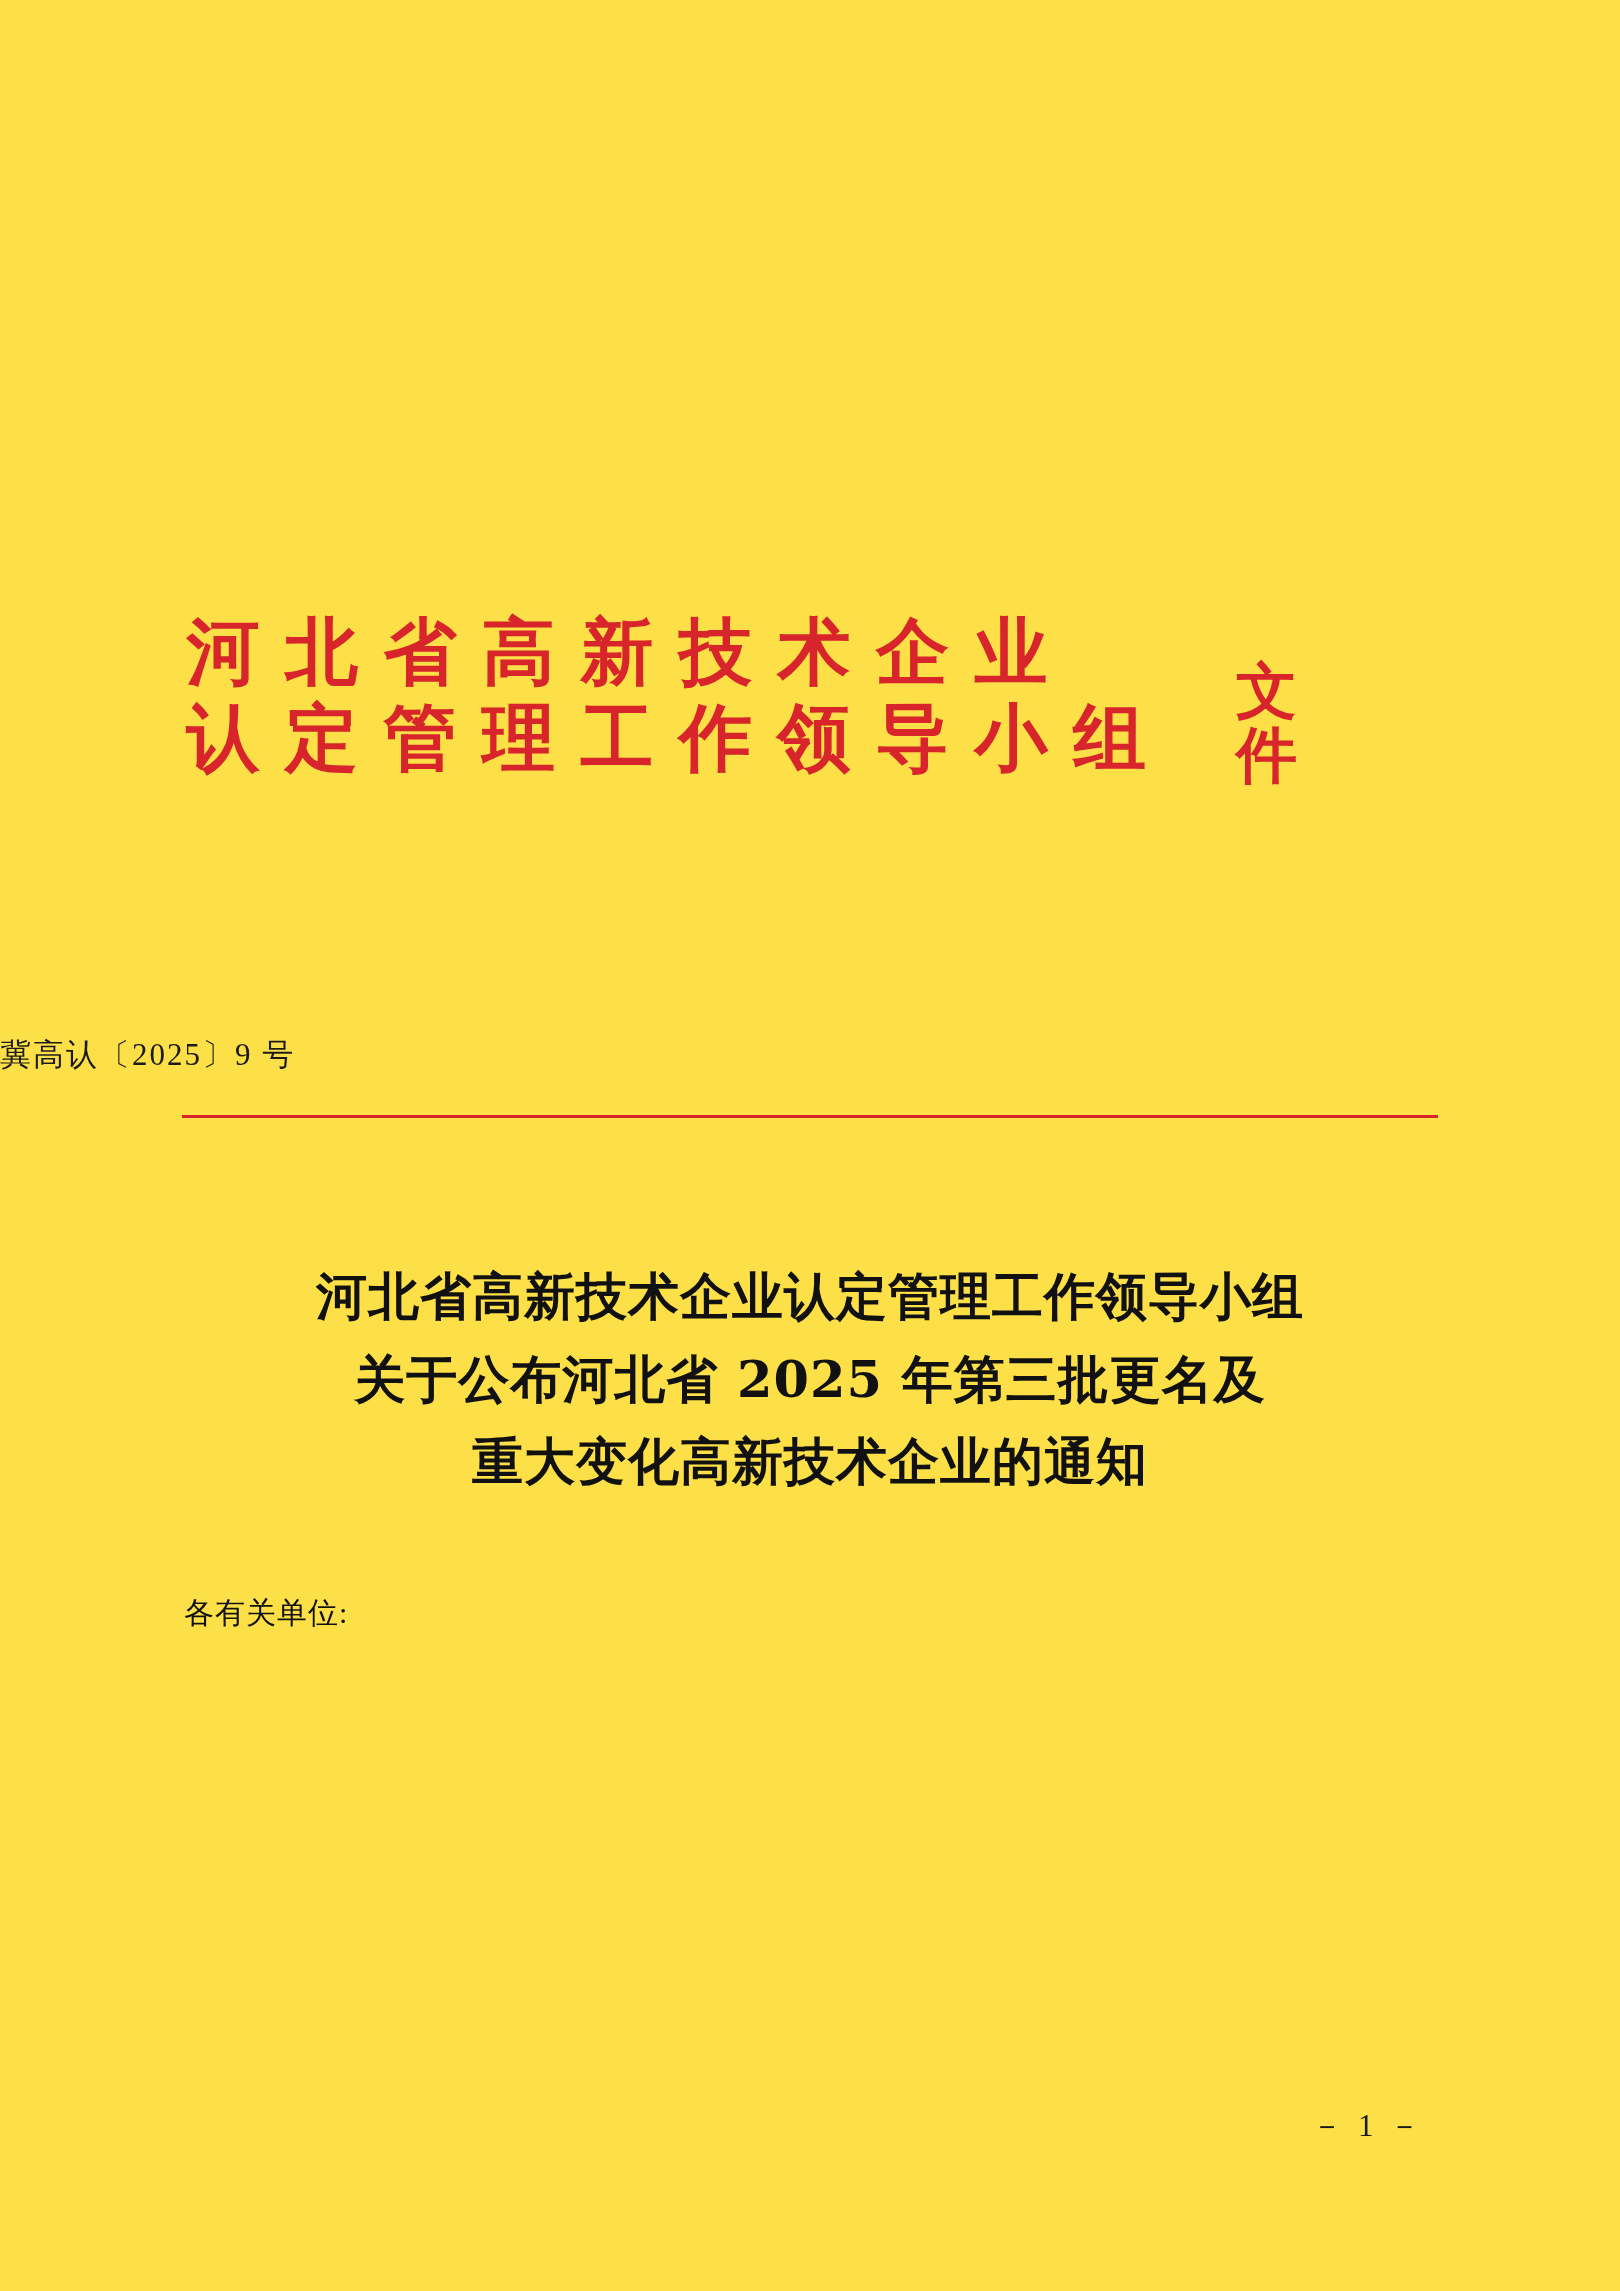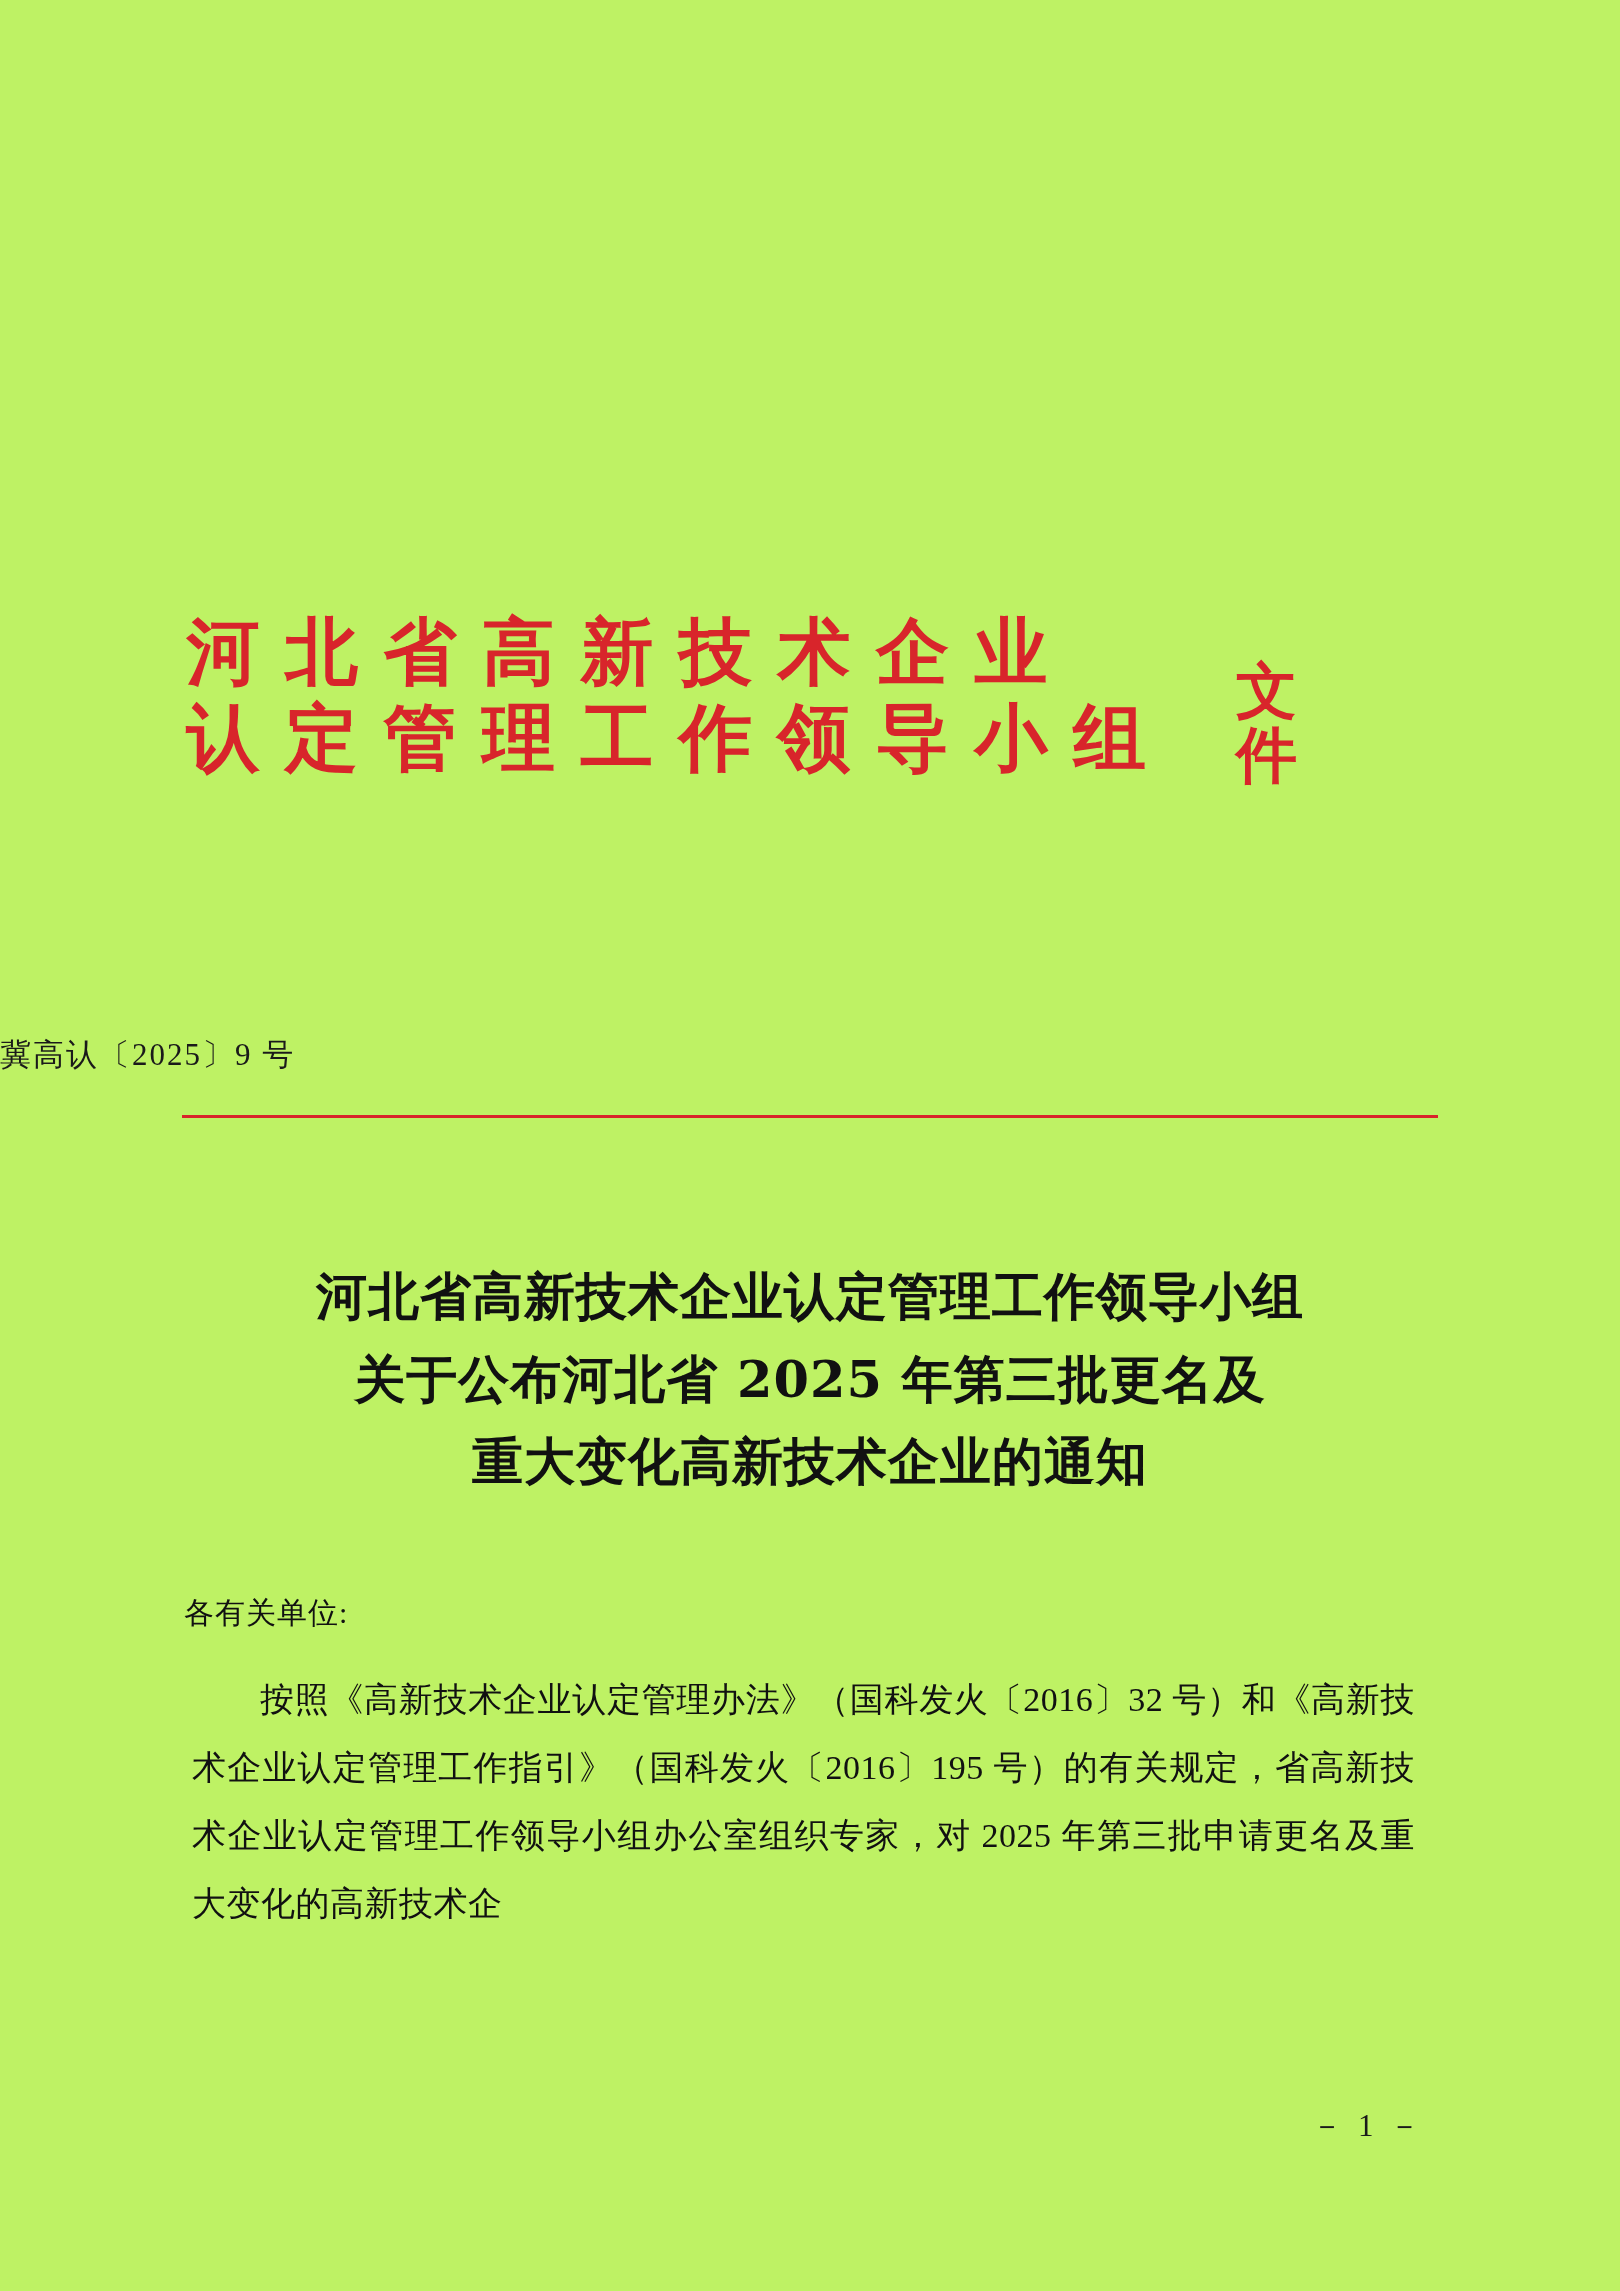--- a/index.html
+++ b/index.html
@@ -12,21 +12,21 @@
     height: 2292px;
     position: relative;
     font-family: "Liberation Serif", "DejaVu Serif", serif;
     color: #111111;
     overflow: hidden;
   }
 
   .page {
     position: absolute;
     inset: 0;
-    background: #bef264;
+    background: #fde047;
   }
 
   
   .letterhead {
     position: absolute;
     left: 162px;
     top: 608px;
     width: 1294px;
     height: 255px;
   }
@@ -145,20 +145,17 @@
   <div class="red-rule"></div>
 
   <div class="doc-title">
     <span class="tline">河北省高新技术企业认定管理工作领导小组</span>
     <span class="tline">关于公布河北省 2025 年第三批更名及</span>
     <span class="tline">重大变化高新技术企业的通知</span>
   </div>
 
   <div class="salutation">各有关单位:</div>
 
-  <div class="body-text">
-    <p>按照《高新技术企业认定管理办法》（国科发火〔2016〕32 号）和《高新技术企业认定管理工作指引》（国科发火〔2016〕195 号）的有关规定，省高新技术企业认定管理工作领导小组办公室组织专家，对 2025 年第三批申请更名及重大变化的高新技术企</p>
-  </div>
 
   <div class="page-number">－ 1 －</div>
 
 </div>
 
 
 </body></html>

